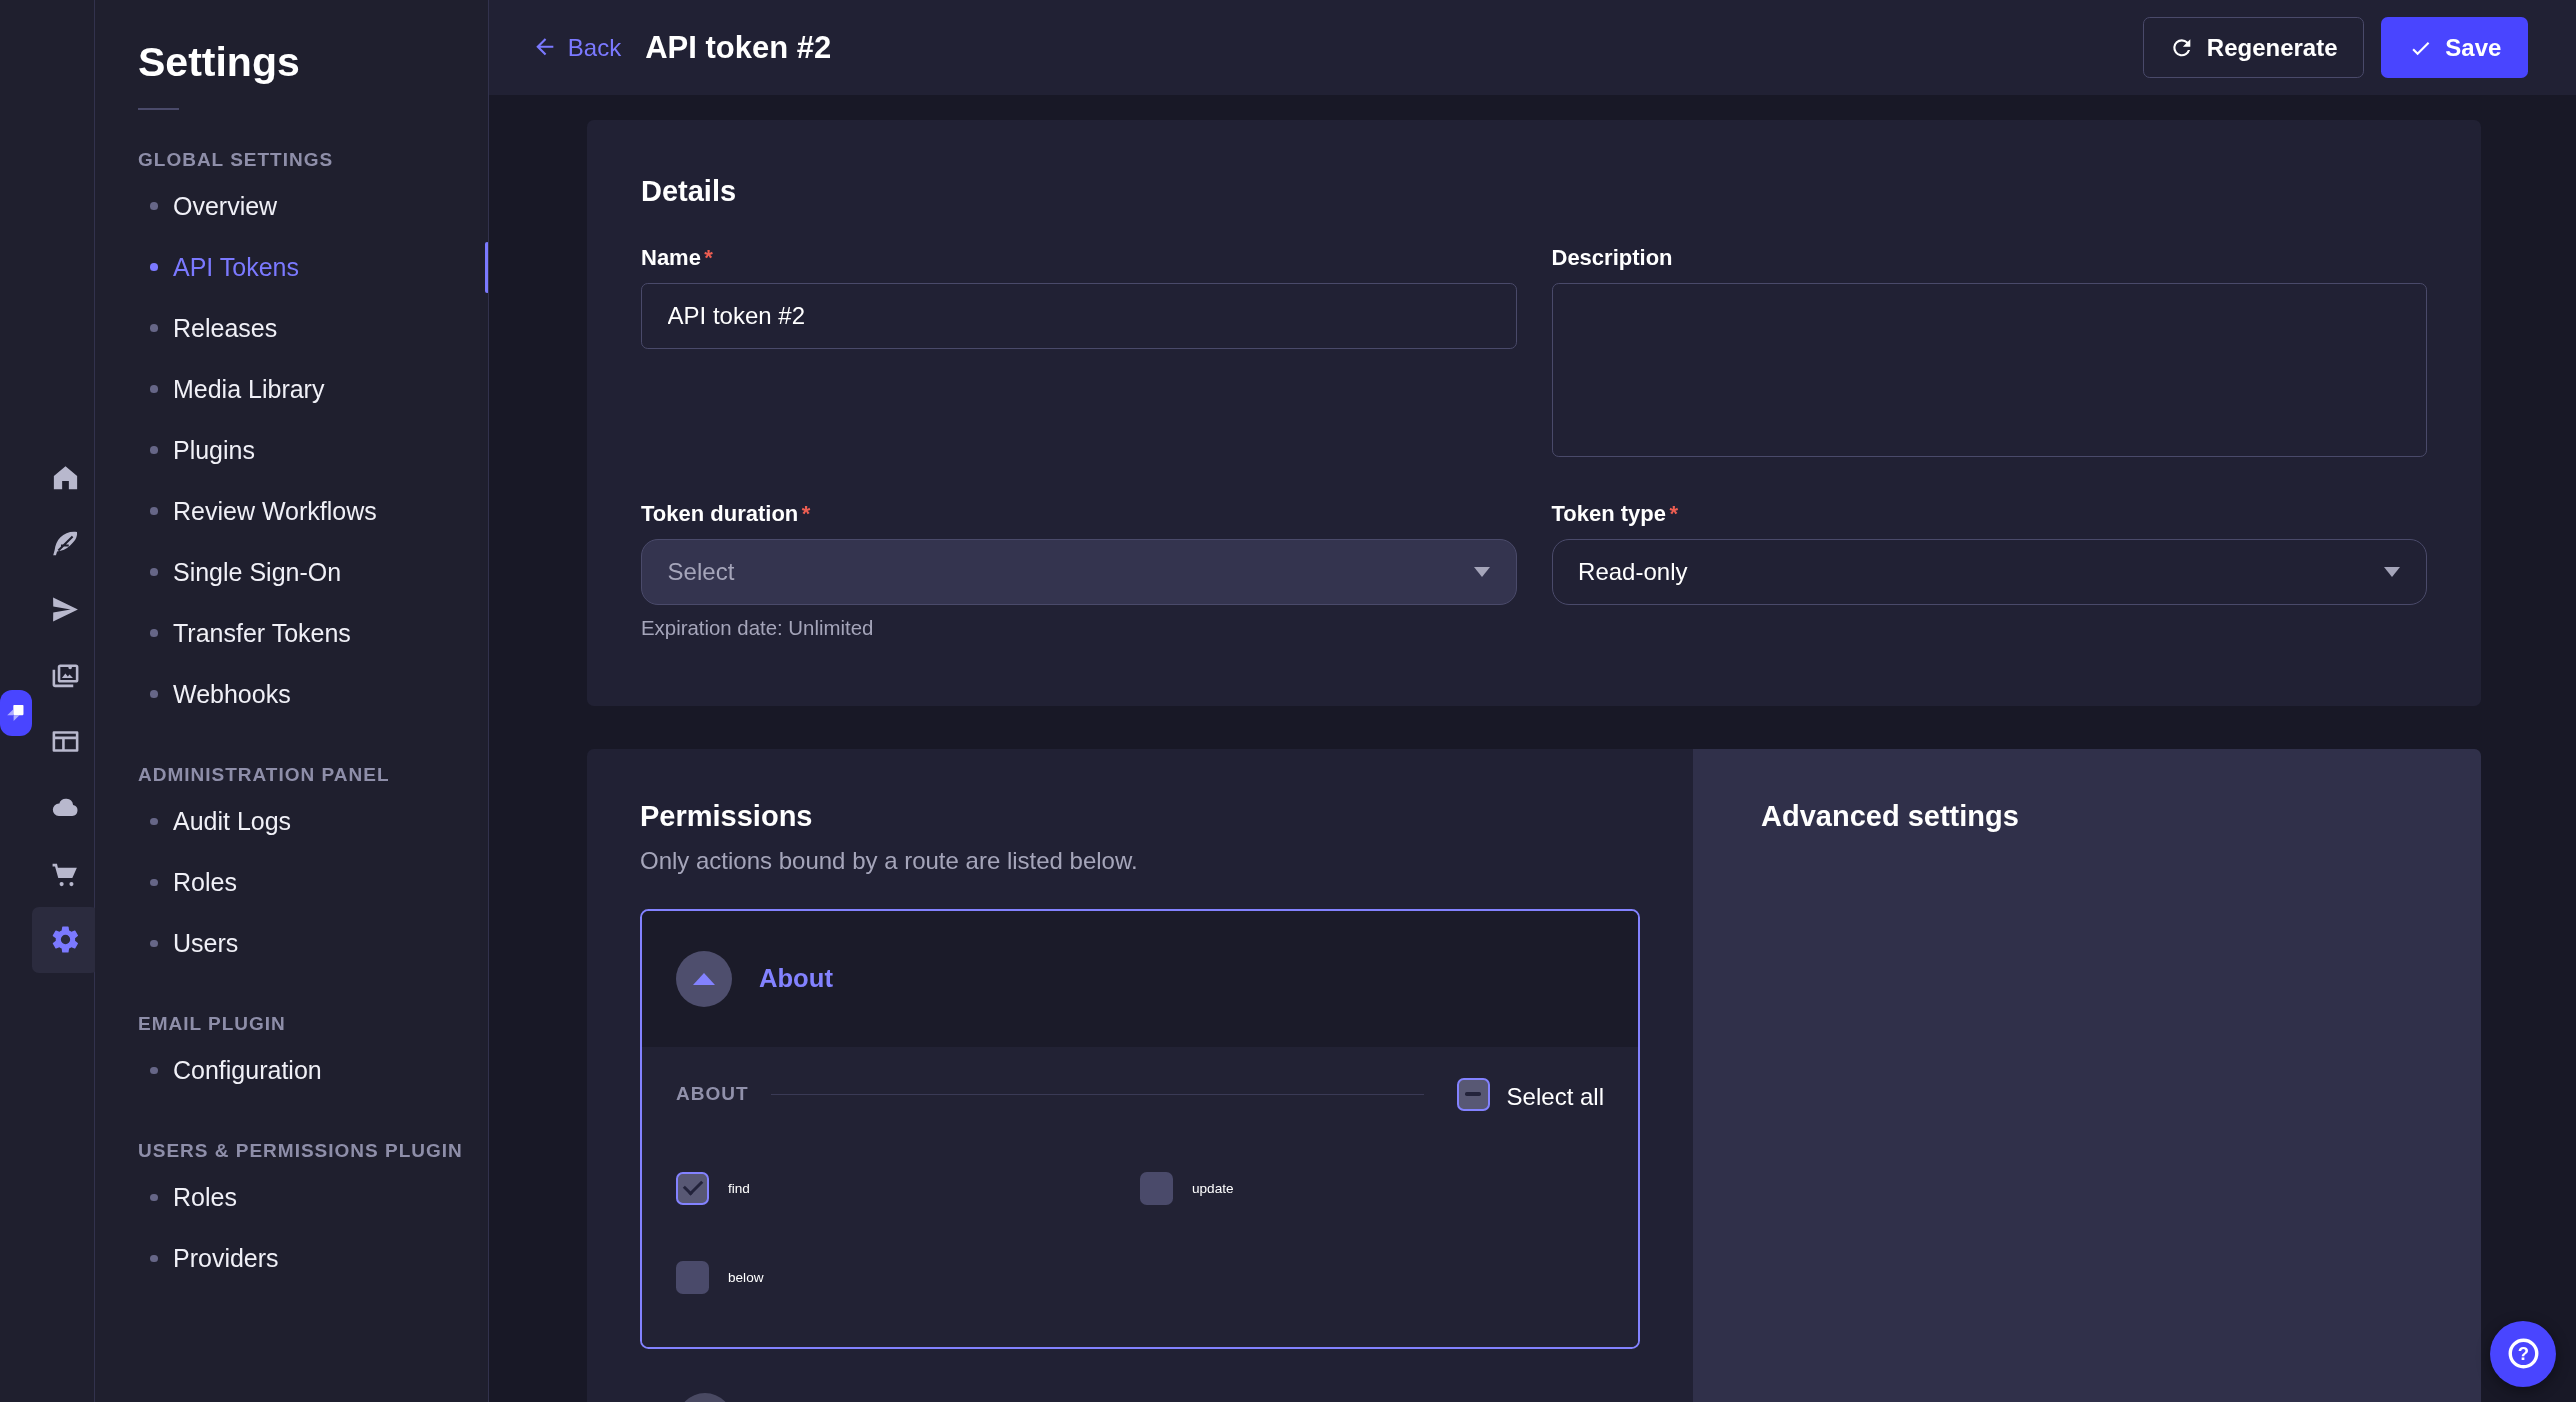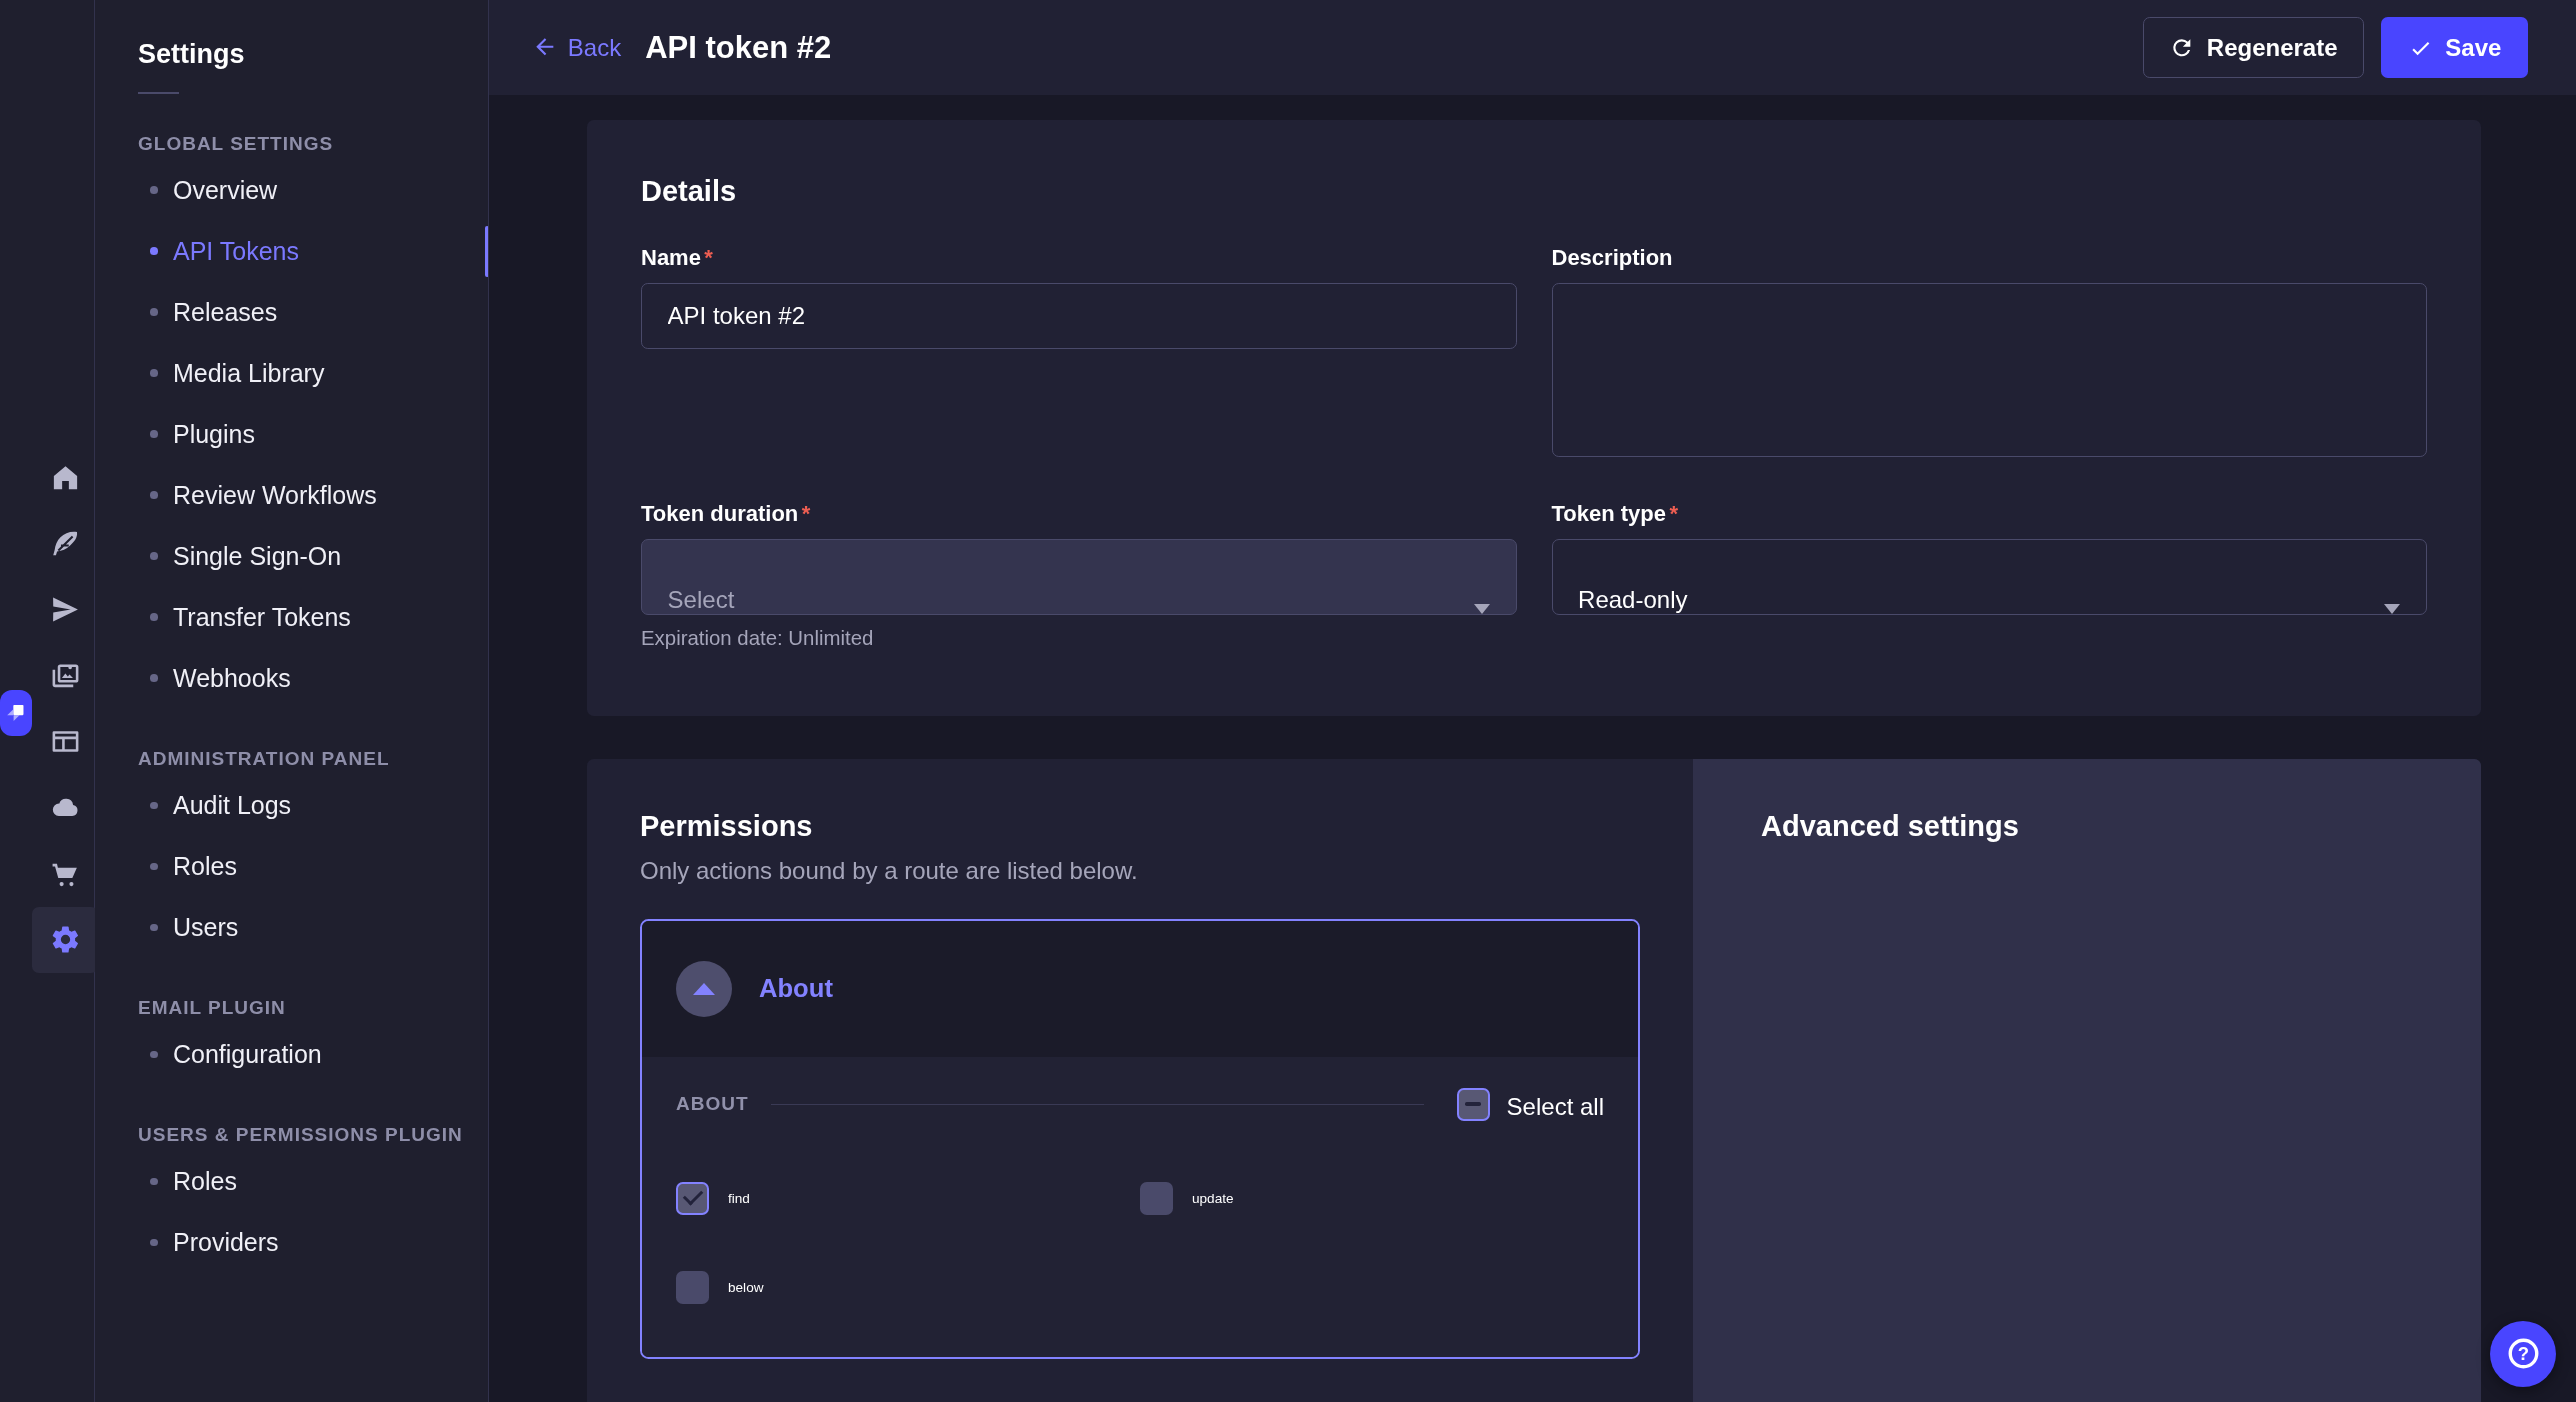--- a/index.html
+++ b/index.html
@@ -14,21 +14,21 @@
   .mn-divider { width:95px; height:0.9px; background:#32324d; margin-top:25.6px; }
   .mainnav ul { list-style:none; margin-top:15.3px; display:flex; flex-direction:column; align-items:center; }
   .mainnav li { width:66px; height:66px; display:flex; align-items:center; justify-content:center; border-radius:6.8px; cursor:pointer; color:#b8b8cd; }
   .mainnav li svg { width:31px; height:31px; }
   .mainnav li.active { background:#2b2b3e; color:#7b79ff; }
   .mn-footer { margin-top:auto; width:95px; display:flex; flex-direction:column; align-items:center; }
   .avatar { width:53px; height:53px; border-radius:50%; background:#908dff; color:#212134; font-weight:bold; font-size:22px; display:flex; align-items:center; justify-content:center; margin:22px 0 23px; cursor:pointer; }
 
   
   .subnav { width:394px; flex:0 0 394px; background:#1f1f2e; border-right:0.9px solid #32324d; padding-top:39px; overflow:hidden; }
-  .subnav h1 { font-size:27px; font-weight:bold; margin-left:43px; }
+  .subnav h1 { font-size:41px; font-weight:bold; margin-left:43px; }
   .title-divider { width:41px; height:1.7px; background:#4a4a6a; margin:22px 0 0 43px; }
   .sn-section-label { margin:39px 0 5.1px 43px; font-size:19px; font-weight:bold; letter-spacing:1px; color:#8e8ea9; }
   .subnav ul { list-style:none; }
   .sn-item { position:relative; height:61px; display:flex; align-items:center; padding-left:55px; cursor:pointer; font-size:25px; color:#f0f0f7; }
   .sn-item .bullet { width:7.7px; height:7.7px; border-radius:50%; background:#666687; margin-right:15.3px; flex:0 0 7.7px; }
   .sn-item.active { color:#7b79ff; }
   .sn-item.active .bullet { background:#7b79ff; }
   .sn-item.active::after { content:""; position:absolute; right:-0.9px; top:5.1px; bottom:5.1px; width:4.3px; border-radius:2.6px; background:#7b79ff; }
 
   
@@ -47,21 +47,21 @@
   .card { background:#212134; border-radius:6.8px; }
 
   
   .details-card { padding:55px 54px 66px; }
   .card-heading { font-size:29px; font-weight:bold; }
   .form-grid { display:grid; grid-template-columns:1fr 1fr; column-gap:35px; row-gap:41px; margin-top:37px; }
   .field label { display:block; font-size:22px; font-weight:bold; margin-bottom:12px; }
   .req { color:#ee5e52; margin-left:3.4px; }
   .text-input { width:100%; height:66px; background:transparent; border:0.9px solid #4a4a6a; border-radius:6.8px; color:#fff; font-size:24px; font-family:inherit; padding:0 25.6px; }
   .textarea { width:100%; height:174px; background:transparent; border:0.9px solid #4a4a6a; border-radius:6.8px; color:#fff; font-size:24px; font-family:inherit; padding:17px 25.6px; resize:none; }
-  .select { width:100%; height:76px; border-radius:7px; display:flex; align-items:flex-end; padding:0 25.6px; font-size:24px; cursor:pointer; border:0.9px solid #4a4a6a; justify-content:space-between; }
+  .select { width:100%; height:66px; border-radius:17px; display:flex; align-items:center; padding:0 25.6px; font-size:24px; cursor:pointer; border:0.9px solid #4a4a6a; justify-content:space-between; }
   .select.filled { background:#34344f; }
   .select .placeholder { color:#a5a5ba; }
   .caret-down { width:0; height:0; border-left:8.5px solid transparent; border-right:8.5px solid transparent; border-top:10.2px solid #a5a5ba; }
   .hint { margin-top:12px; font-size:20.4px; color:#a5a5ba; }
 
   
   .perm-card { margin-top:43px; display:flex; overflow:hidden; min-height:937px; }
   .perm-left { width:1106px; flex:0 0 1106px; padding:51px 53px 51px 53px; }
   .perm-sub { margin-top:13.6px; font-size:24px; color:#a5a5ba; }
   .accordion { margin-top:34px; border:2.6px solid #8382ff; border-radius:8.5px; overflow:hidden; }

